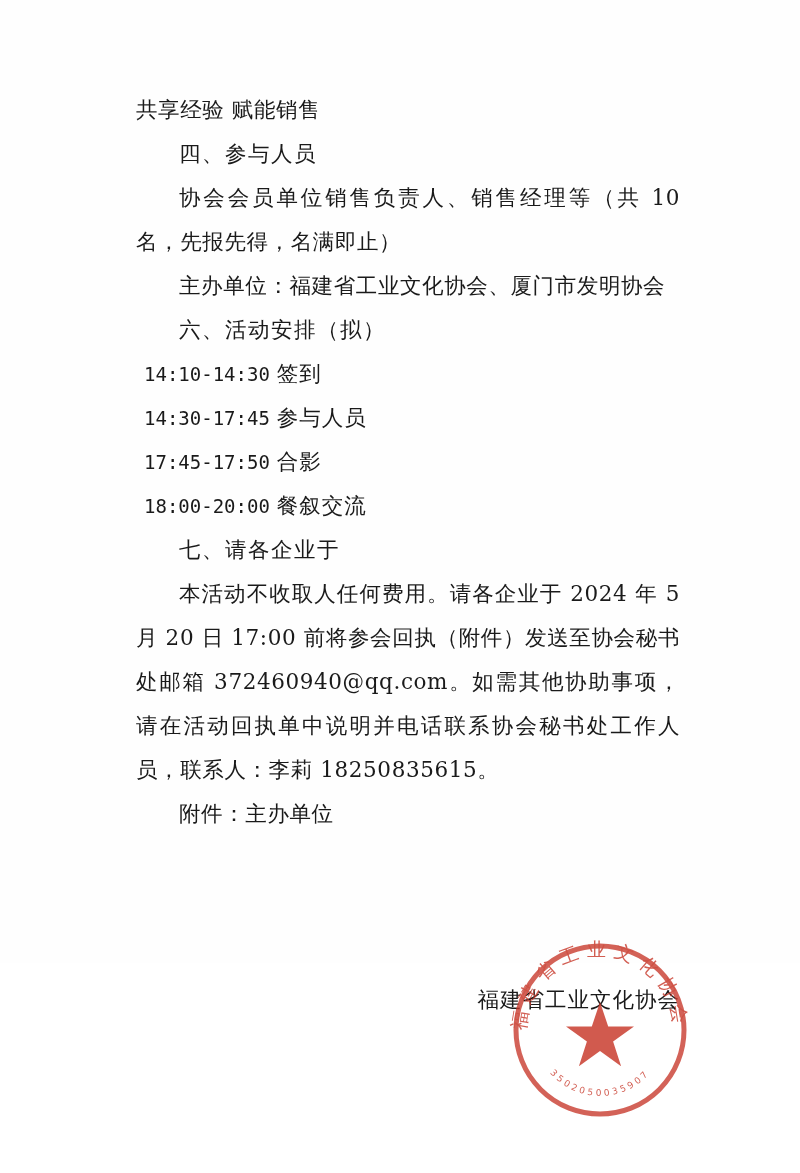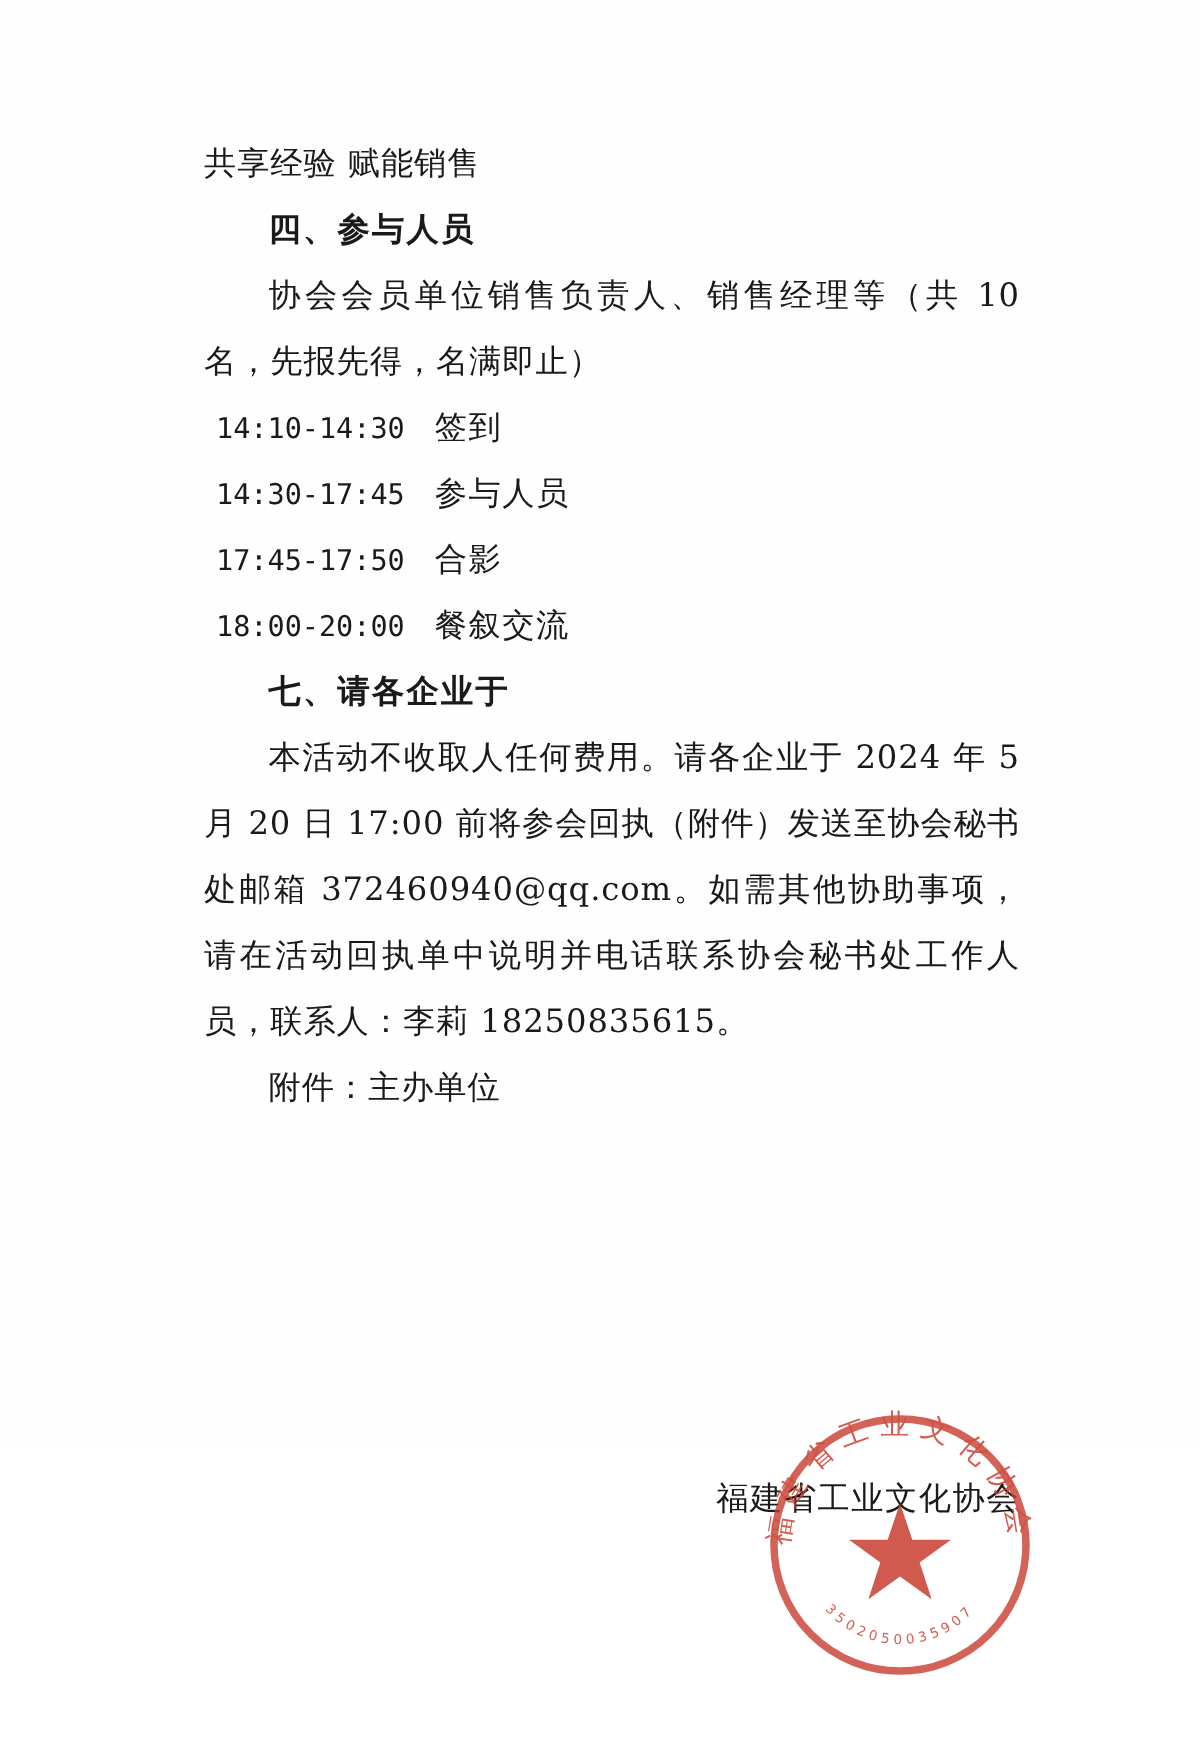--- a/index.html
+++ b/index.html
@@ -36,35 +36,35 @@
     text-justify: inter-ideograph;
   }
   .para {
     text-indent: 2em;
   }
   .noindent {
     text-indent: 0;
   }
   .heading {
     text-indent: 2em;
-    font-weight: bold;
+    font-weight: normal;
     letter-spacing: 1.5px;
   }
   .schedule {
     text-indent: 0;
     padding-left: 8px;
     font-family: "DejaVu Sans Mono", "Liberation Mono", monospace;
     font-size: 19px;
     letter-spacing: 0px;
   }
   .schedule .evt {
     font-family: "DejaVu Serif", "Liberation Serif", serif;
     font-size: 21.5px;
     letter-spacing: 1px;
-    margin-left: 20px;
+    margin-left: 7px;
   }
   .sign-block {
     position: absolute;
     right: 120px;
     top: 980px;
     text-align: center;
     z-index: 3;
   }
   .sign-block p {
     text-indent: 0;
@@ -90,21 +90,23 @@
 <body>
 
 <div class="page">
   <div class="doc-body">
 
     <p class="noindent">共享经验  赋能销售</p>
 
     <p class="heading">四、参与人员</p>
     <p class="para">协会会员单位销售负责人、销售经理等（共 10 名，先报先得，名满即止）</p>
 
+    <p class="para">主办单位：福建省工业文化协会、厦门市发明协会</p>
 
+    <p class="heading">六、活动安排（拟）</p>
     <p class="schedule">
       <span>14:10-14:30</span><span class="evt">签到</span>
     </p>
     <p class="schedule">
       <span>14:30-17:45</span><span class="evt">参与人员</span>
     </p>
     <p class="schedule">
       <span>17:45-17:50</span><span class="evt">合影</span>
     </p>
     <p class="schedule">

